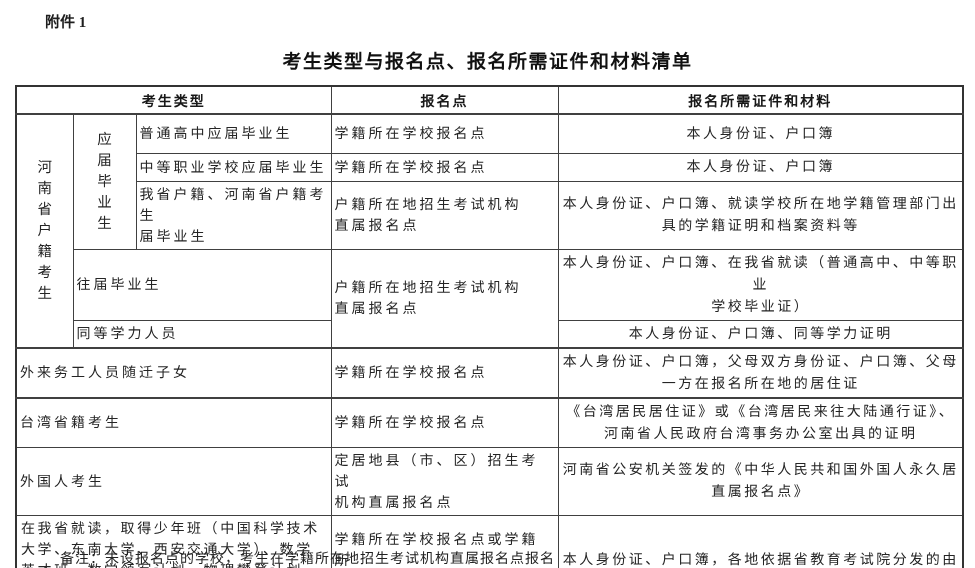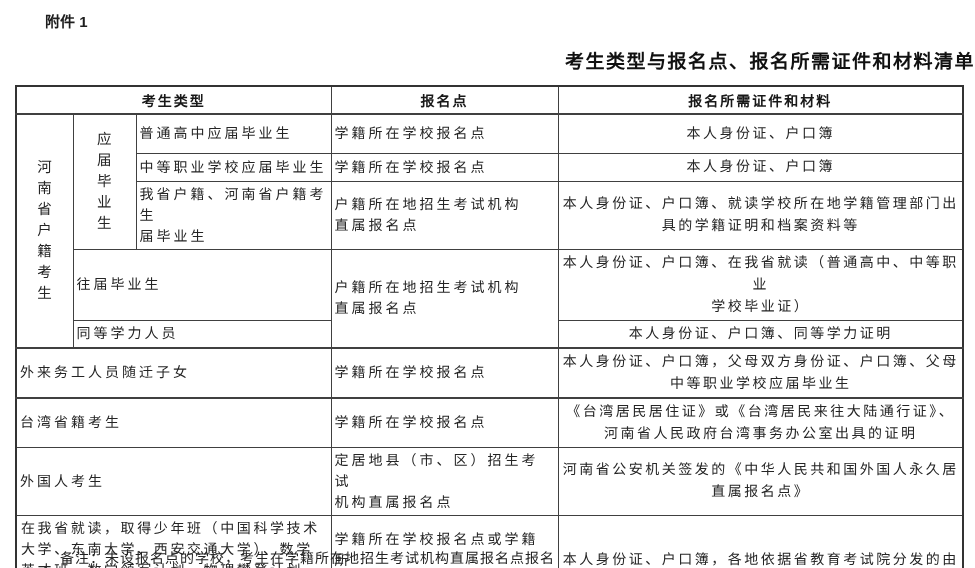--- a/index.html
+++ b/index.html
@@ -11,30 +11,30 @@
     position: relative;
     width: 975px;
     height: 568px;
     background: #ffffff;
     overflow: hidden;
     color: #252525;
   }
   .attachment {
     position: absolute;
     left: 45px; top: 10px;
-    font-family: Liberation Sans, sans-serif;
+    font-family: Liberation Serif, serif;
     font-size: 15px;
     font-weight: bold;
     color: #1e1e1e;
   }
   .doc-title {
     position: absolute;
     left: 0; top: 46px;
     width: 100%;
-    text-align: right;
+    text-align: center;
     font-family: "Liberation Sans", sans-serif;
     font-size: 19px;
     font-weight: bold;
     letter-spacing: 1.5px;
     color: #111;
   }
   table.main-table {
     position: absolute;
     left: 15px; top: 85px;
     width: 947px;
@@ -72,21 +72,21 @@
   }
   .l9 { line-height: 21.2px; letter-spacing: 2.6px; padding-left: 4px; padding-right: 2px; white-space: pre-line; }
   .vert { text-align: center; }
   .vert .vtxt {
     width: 1.05em;
     margin: 0 auto;
     word-break: break-all;
     line-height: 21px;
     letter-spacing: 0;
     font-size: 14.5px;
-    text-align: left;
+    text-align: center;
   }
   tr.rh  { height: 28px; }
   tr.r1  { height: 39px; }
   tr.r2  { height: 28px; }
   tr.r3  { height: 47px; }
   tr.r4  { height: 38px; }
   tr.r5  { height: 25px; }
   tr.r6  { height: 43px; }
   tr.r7  { height: 42px; padding-left: 36px; }
   tr.r8  { height: 46px; }
@@ -160,21 +160,21 @@
 
       <tr class="r5">
         <td colspan="2" class="c">同等学力人员</td>
         <td class="l">本人身份证、户口簿、同等学力证明</td>
       </tr>
 
       <tr class="r6 thick">
         <td colspan="3" class="c">外来务工人员随迁子女</td>
         <td class="c">学籍所在学校报名点</td>
         <td class="l">本人身份证、户口簿，父母双方身份证、户口簿、父母
-中等职业学校应届毕业生</td>
+一方在报名所在地的居住证</td>
       </tr>
 
       <tr class="r7 thick">
         <td colspan="3" class="c">台湾省籍考生</td>
         <td class="c">学籍所在学校报名点</td>
         <td class="l">《台湾居民居住证》或《台湾居民来往大陆通行证》、
 河南省人民政府台湾事务办公室出具的证明</td>
       </tr>
 
       <tr class="r8">

